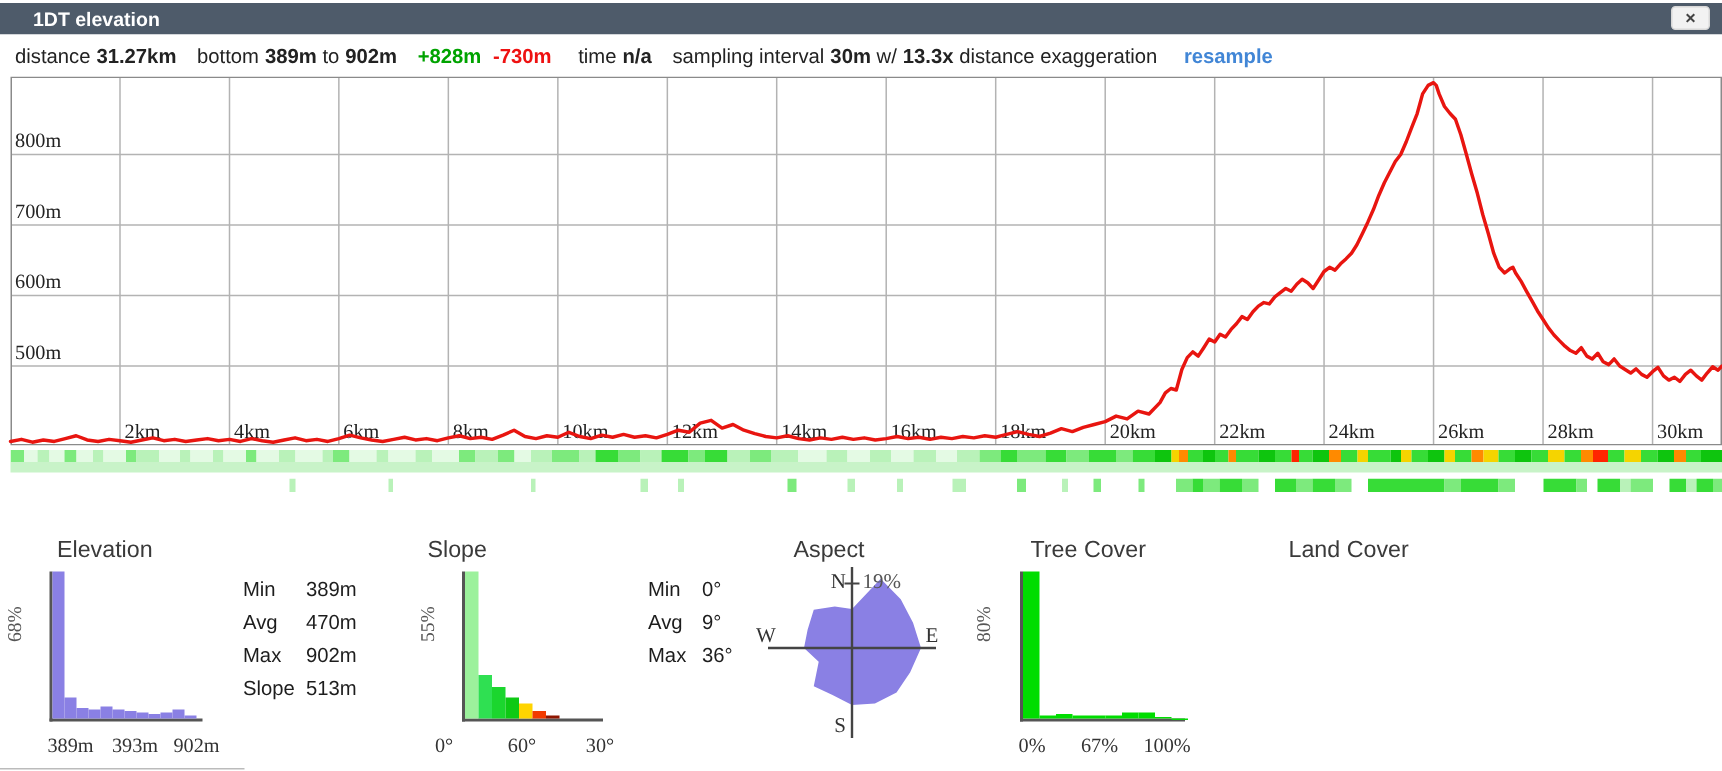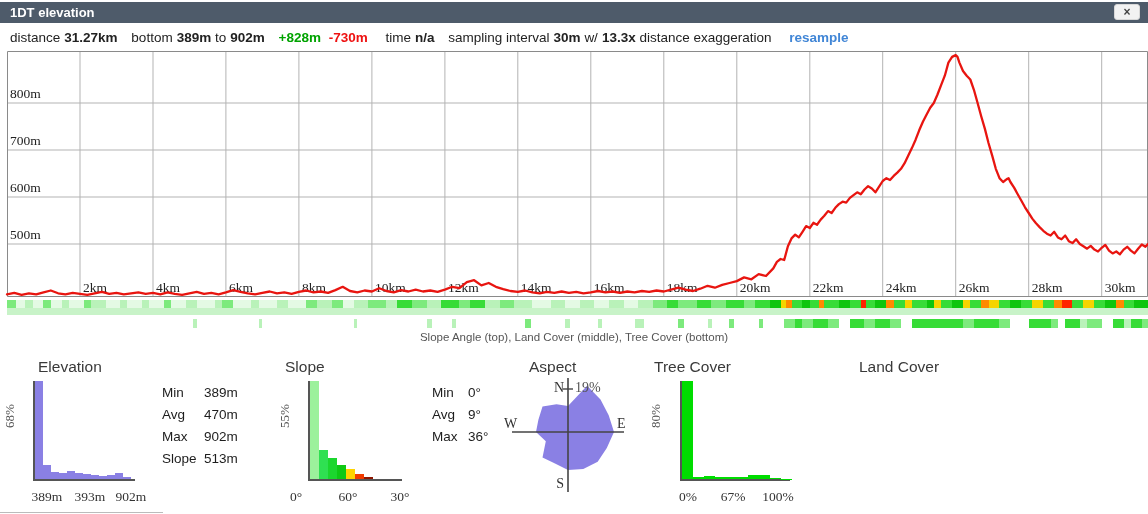--- a/index.html
+++ b/index.html
@@ -11,21 +11,21 @@
     --loss-red:#ee1111;
     --profile-red:#e81510;
     --bar-purple:#8a80e4;
     --tree-green:#00dd00;
   }
   *{margin:0;padding:0;box-sizing:border-box;}
   body{font-family:"Liberation Sans",sans-serif;background:#fff;}
   #app{position:relative;width:1148px;height:514px;background:#fff;overflow:hidden;}
 
   .titlebar{position:absolute;left:0;top:2px;width:1148px;height:21px;background:var(--titlebar-bg);
-    color:#fff;font-size:13px;font-weight:bold;line-height:21px;padding-left:10px;}
+    color:#fff;font-size:13px;font-weight:bold;line-height:21px;padding-left:22px;}
   .close-btn{position:absolute;right:8px;top:4px;width:26px;height:16px;background:#f2f2f2;border:1px solid #d8d8d8;
     border-radius:3px;color:#444;font-size:12px;font-weight:bold;line-height:14px;text-align:center;cursor:pointer;}
 
   .infobar{position:absolute;left:0;top:23px;width:1148px;height:28px;background:#fff;font-size:13.5px;color:#222;
     padding:7px 0 0 10px;white-space:nowrap;}
   .infobar span{margin-right:4px;}
   .infobar .gap{margin-left:10px;}
   .infobar b{font-weight:bold;}
   .gain{color:var(--gain-green);font-weight:bold;}
   .loss{color:var(--loss-red);font-weight:bold;}
@@ -258,26 +258,25 @@
       <div class="seg" style="left: 89.5427%; width: 1.91877%; background: rgb(55, 220, 55);"></div>
       <div class="seg" style="left: 91.4615%; width: 0.639591%; background: rgb(125, 234, 125);"></div>
       <div class="seg" style="left: 92.7406%; width: 1.27918%; background: rgb(55, 220, 55);"></div>
       <div class="seg" style="left: 94.0198%; width: 0.639591%; background: rgb(185, 242, 185);"></div>
       <div class="seg" style="left: 94.6594%; width: 1.27918%; background: rgb(125, 234, 125);"></div>
       <div class="seg" style="left: 96.898%; width: 0.959386%; background: rgb(55, 220, 55);"></div>
       <div class="seg" style="left: 97.8574%; width: 0.639591%; background: rgb(185, 242, 185);"></div>
       <div class="seg" style="left: 98.497%; width: 0.959386%; background: rgb(55, 220, 55);"></div>
       <div class="seg" style="left: 99.4563%; width: 0.543652%; background: rgb(125, 234, 125);"></div>
     </div>
-  <div class="strip-caption">Slope Angle (top), Land Cover (middle), Tree Cover (bottom)</div>
 
   <div class="panel-title" style="left:38px;top:358px;">Elevation</div>
   <div class="panel-title" style="left:285px;top:358px;">Slope</div>
   <div class="panel-title" style="left:529px;top:358px;">Aspect</div>
-  <div class="panel-title" style="left:654px;top:358px;">Tree Cover</div>
+  <div class="panel-title" style="left:687px;top:358px;">Tree Cover</div>
   <div class="panel-title" style="left:859px;top:358px;">Land Cover</div>
 
   <div class="ylab" style="left:18px;top:412px;">68%</div>
   <div id="hist-elevation" class="hist" style="left:33px;width:102px;">
       <div class="bar" style="left: 0px; width: 8px; height: 100%; background: rgb(138, 128, 228);"></div>
       <div class="bar" style="left: 8px; width: 8px; height: 14%; background: rgb(138, 128, 228);"></div>
       <div class="bar" style="left: 16px; width: 8px; height: 7%; background: rgb(138, 128, 228);"></div>
       <div class="bar" style="left: 24px; width: 8px; height: 6%; background: rgb(138, 128, 228);"></div>
       <div class="bar" style="left: 32px; width: 8px; height: 8%; background: rgb(138, 128, 228);"></div>
       <div class="bar" style="left: 40px; width: 8px; height: 6%; background: rgb(138, 128, 228);"></div>

